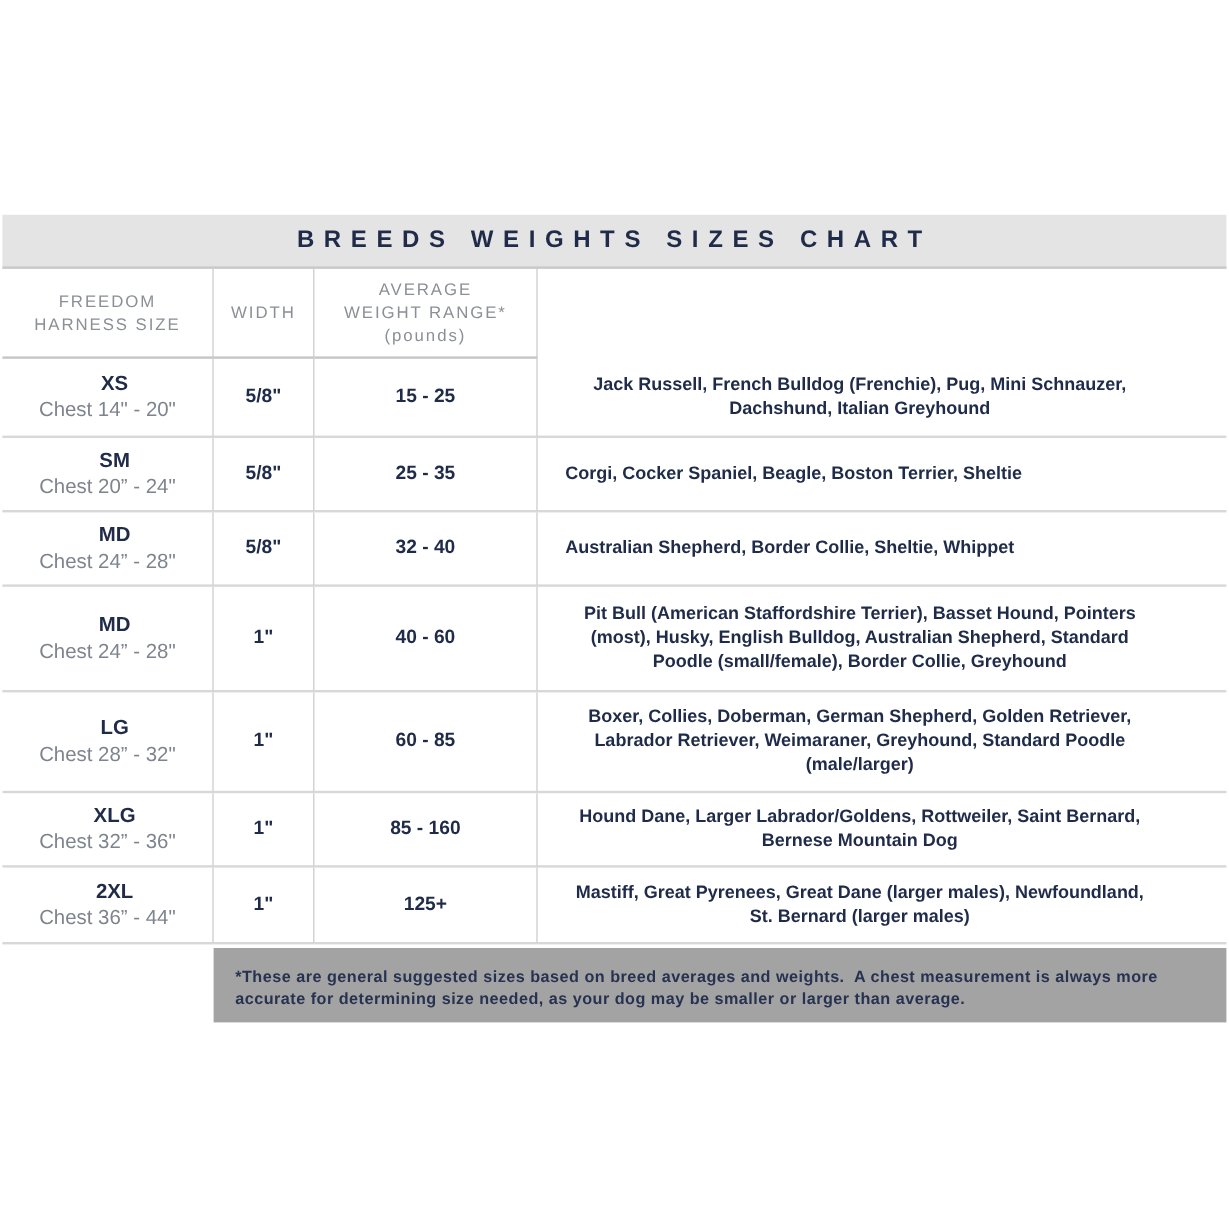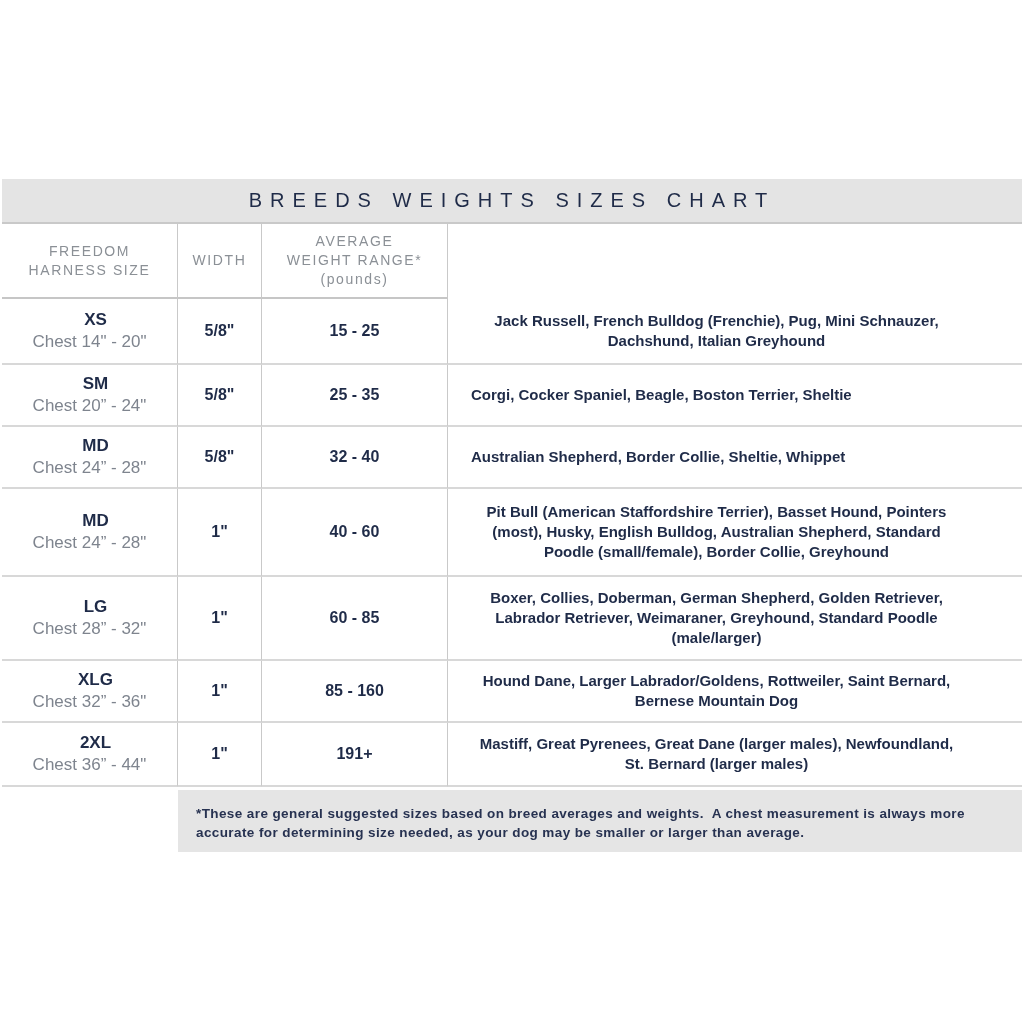--- a/index.html
+++ b/index.html
@@ -16,21 +16,21 @@
     left: 2px; right: 2px; top: 179px;
   }
   .title-band {
     background: #e4e4e4;
     height: 45px;
     border-bottom: 2px solid #c9c9c9;
     display: flex; align-items: center; justify-content: center;
   }
   .title-band h1 {
     font-size: 20px;
-    font-weight: 400;
+    font-weight: 700;
     letter-spacing: 8px;
     color: #1f2b48;
   }
   .grid-row {
     display: grid;
     grid-template-columns: 176px 84px 186px 1fr;
   }
   .cell {
     display: flex; flex-direction: column;
     align-items: center; justify-content: center;
@@ -76,21 +76,21 @@
     font-size: 15px; font-weight: 600; color: #1f2b48; line-height: 20px; text-align: center;
   }
   
   .foot-row {
     display: grid;
     grid-template-columns: 176px 1fr;
     margin-top: 3px;
   }
   .foot-spacer { background: #ffffff; }
   .foot-box {
-    background: #e5e5e5;
+    background: #a3a3a3;
     min-height: 58px;
     display: flex; align-items: center;
     padding: 14px 20px 10px 18px;
   }
   .foot-box p {
     font-size: 13.5px;
     font-weight: 700;
     color: #273251;
     line-height: 19px;
     letter-spacing: 0.4px;
@@ -220,21 +220,21 @@
 
   <div class="grid-row r7">
     <div class="cell v-line">
       <span class="size-label">2XL</span>
       <span class="chest-label">Chest 36” - 44"</span>
     </div>
     <div class="cell v-line">
       <span class="width-val">1"</span>
     </div>
     <div class="cell v-line">
-      <span class="weight-val">191+</span>
+      <span class="weight-val">125+</span>
     </div>
     <div class="cell breeds-cell">
       <span class="breeds-text">Mastiff, Great Pyrenees, Great Dane (larger males), Newfoundland, St. Bernard (larger males)</span>
     </div>
   </div>
 
   <div class="foot-row">
     <div class="foot-spacer"></div>
     <div class="foot-box">
       <p>*These are general suggested sizes based on breed averages and weights.  A chest measurement is always more accurate for determining size needed, as your dog may be smaller or larger than average.</p>

